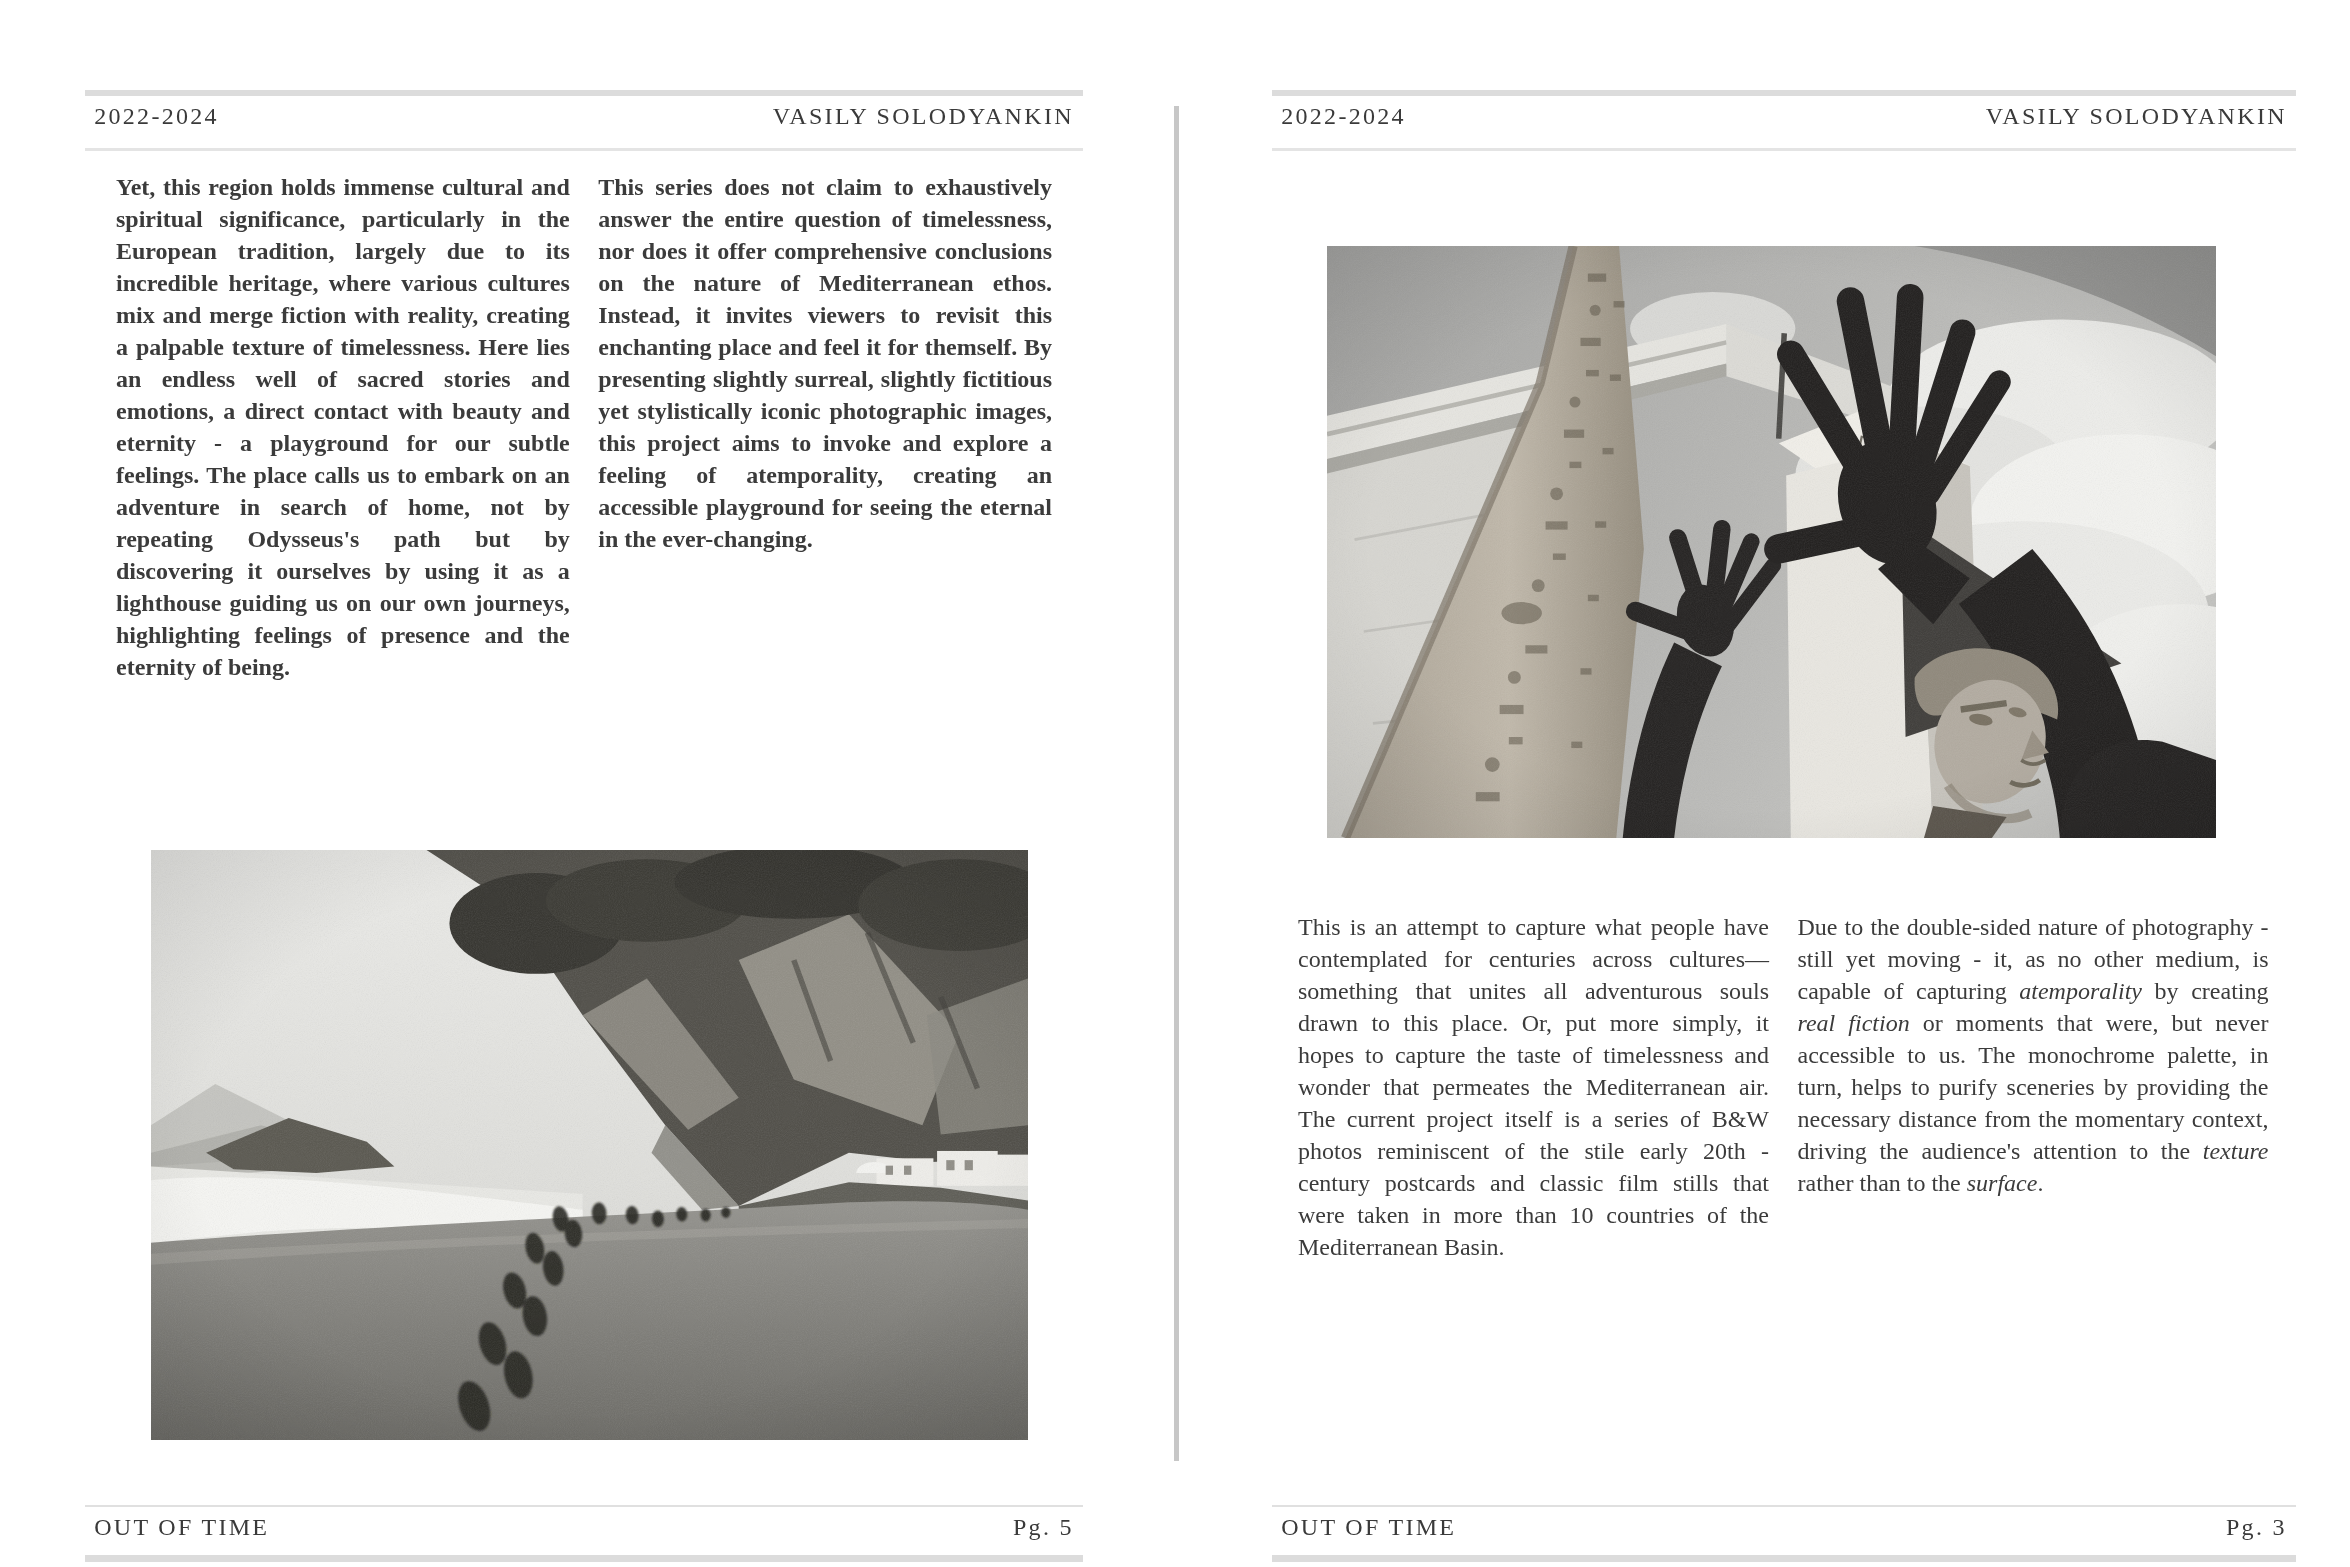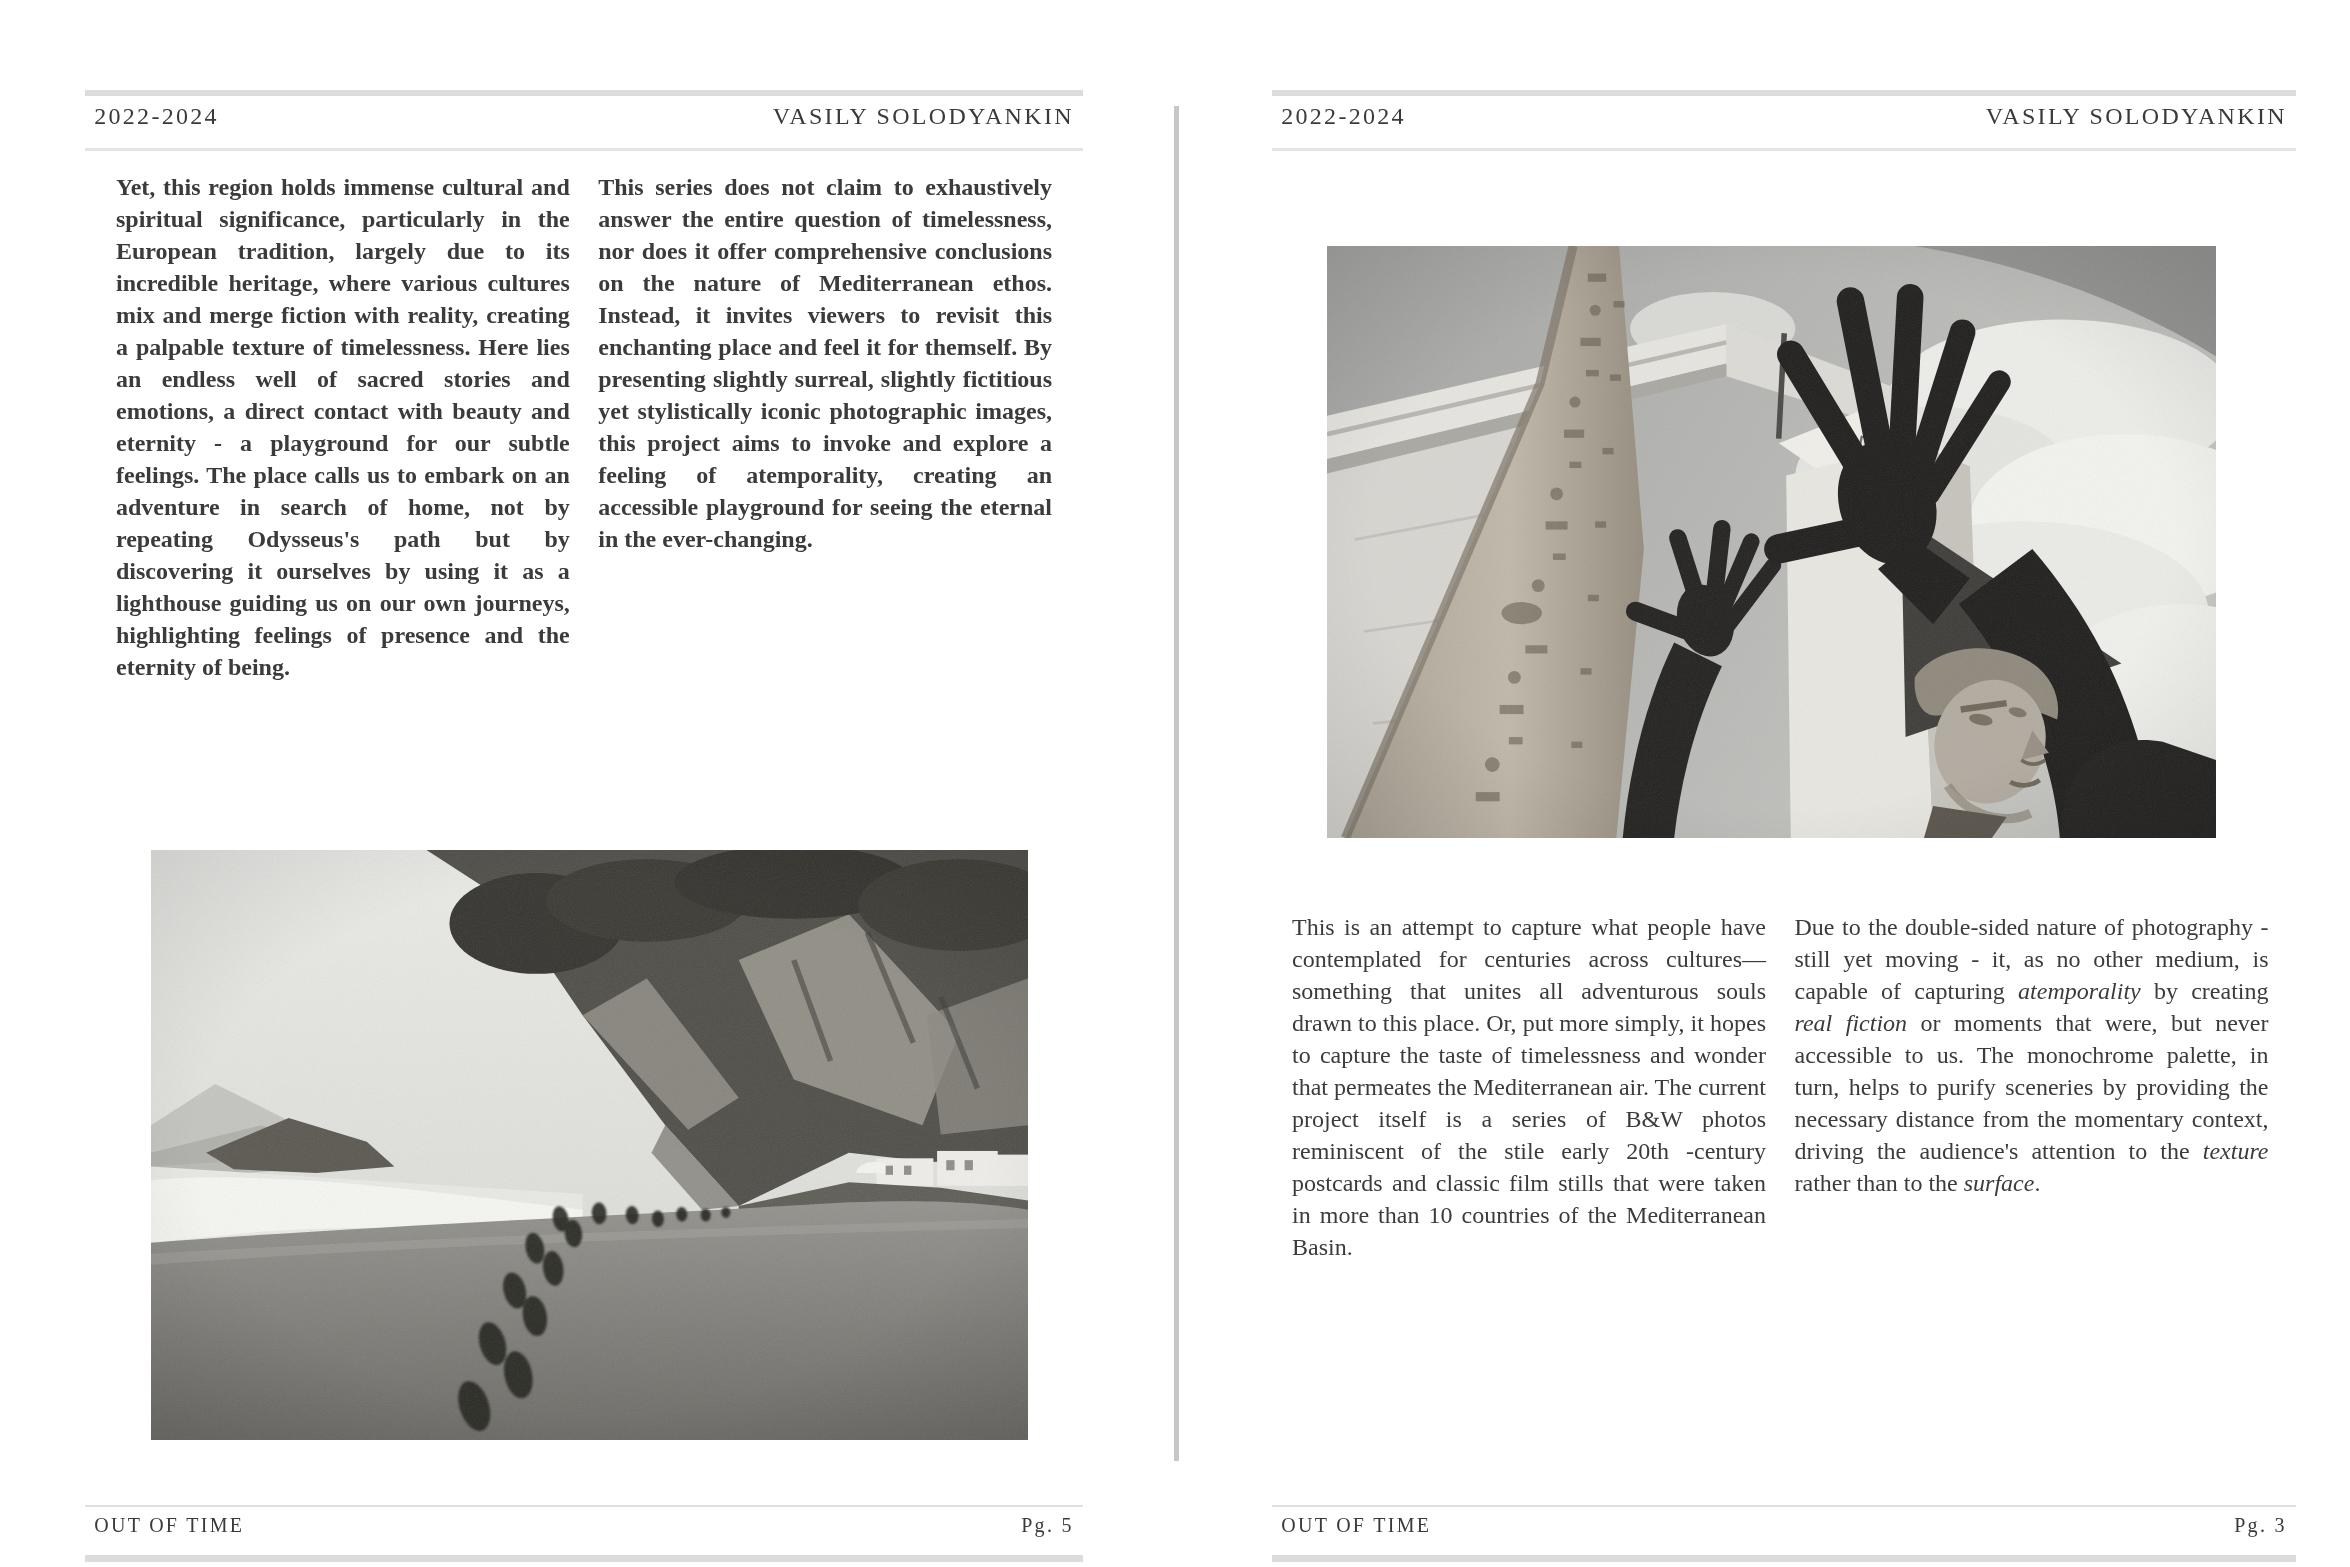--- a/index.html
+++ b/index.html
@@ -8,31 +8,31 @@
   .page{position:absolute;top:0;height:1568px;margin-top:44px;}
   #page-left{left:85px;width:998px;}
   #page-right{left:1272px;width:1024px;}
   .topbar{position:absolute;top:46px;left:0;right:0;height:6.4px;background:#dcdcdc;}
   .hdr-row{position:absolute;top:59px;left:9.2px;right:9.2px;display:flex;
            justify-content:space-between;align-items:baseline;
            font-size:24px;letter-spacing:2.3px;color:#3a3a3a;}
   .hdr-rule{position:absolute;top:104px;left:0;right:0;height:2.8px;background:#e4e4e4;}
   .cols{position:absolute;display:flex;gap:28.5px;}
   #page-left .cols{top:127px;left:31px;right:31px;font-weight:bold;}
-  #page-right .cols{top:867px;left:20px;right:27.5px;}
+  #page-right .cols{top:867px;left:26px;right:27.5px;}
   .col{flex:1;font-size:24px;line-height:32px;text-align:justify;color:#3b3b3b;}
   .col .it{font-style:italic;}
   .photo{position:absolute;overflow:hidden;}
   #photo-beach{top:806px;left:66px;width:877px;height:590px;}
   #photo-statue{top:202px;left:55px;width:889px;height:592px;}
   .photo svg{display:block;width:100%;height:100%;}
   .ftr-rule{position:absolute;top:1461px;left:0;right:0;height:1.8px;background:#e0e0e0;}
   .ftr-row{position:absolute;top:1470px;left:9.2px;right:9.2px;display:flex;
            justify-content:space-between;align-items:baseline;
-           font-size:20px;letter-spacing:2.3px;color:#3a3a3a;}
+           font-size:24px;letter-spacing:2.3px;color:#3a3a3a;}
   .botbar{position:absolute;top:1511px;left:0;right:0;height:7.3px;background:#dcdcdc;}
   #divider{position:absolute;left:1174px;top:106px;height:1355px;width:4.6px;background:#c7c7c7;}
 </style>
 </head>
 <body>
 
 <div class="page" id="page-left">
   <div class="topbar"></div>
   <div class="hdr-row">
     <span>2022-2024</span>

